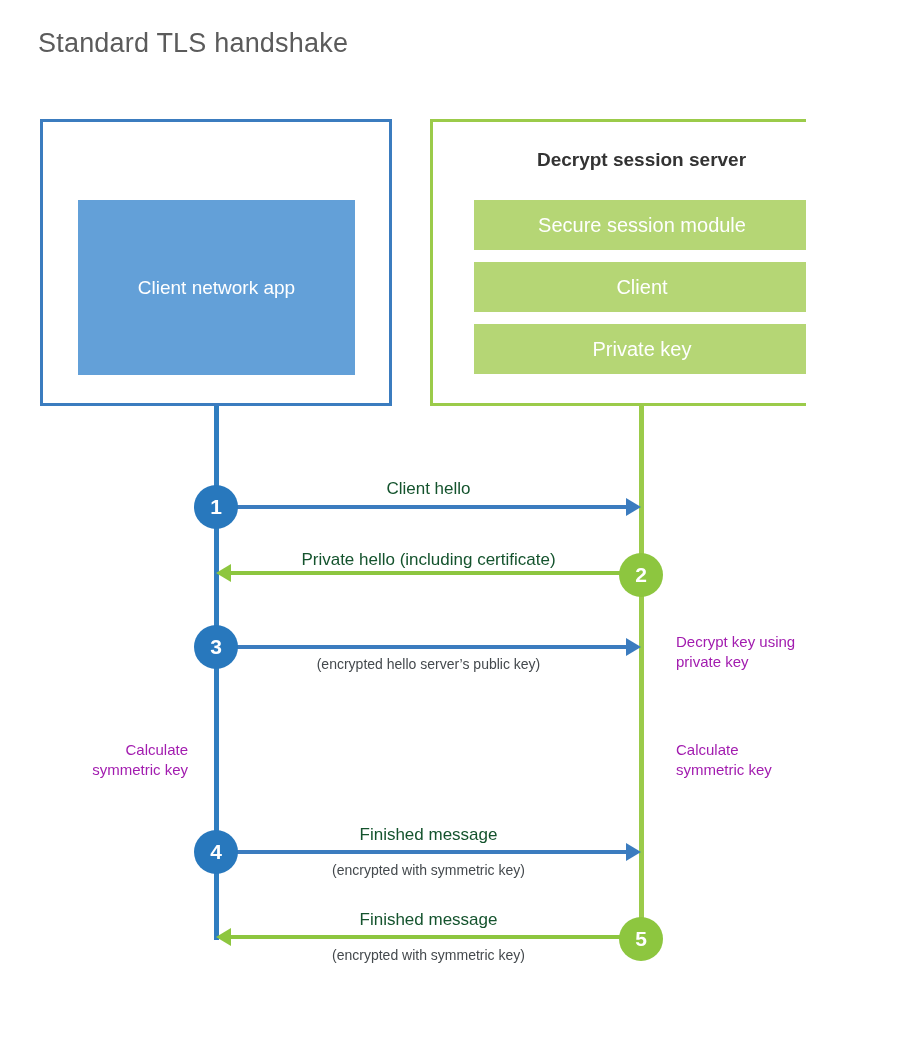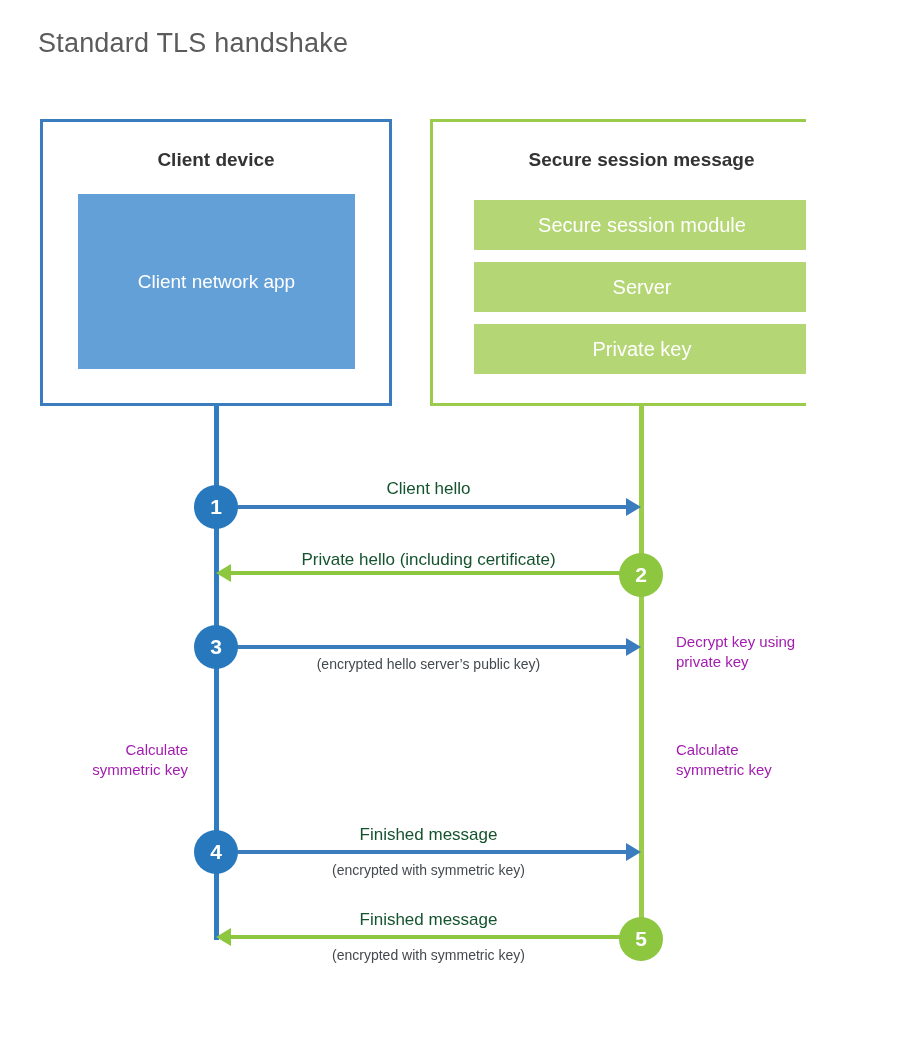--- a/index.html
+++ b/index.html
@@ -61,21 +61,21 @@
     font-size: 19px;
     font-weight: bold;
     color: #333333;
     white-space: nowrap;
   }
 
   
   .client-app {
     position: absolute;
     left: 35px;
-    top: 72px;
+    top: 78px;
     width: 277px;
     height: 175px;
     background: #63a0d8;
     color: #ffffff;
     font-size: 19px;
     font-weight: 400;
     display: flex;
     align-items: center;
     justify-content: center;
     text-align: center;
@@ -185,28 +185,27 @@
   .side-note.right { text-align: left; }
 </style>
 </head>
 <body>
 
 <div id="canvas">
 
   <div class="page-title">Standard TLS handshake</div>
 
   <div class="party-box client">
-    <div class="party-title">Client device</div>
     <div class="client-app">Client network app</div>
   </div>
 
   <div class="party-box server">
-    <div class="party-title">Secure session message</div>
+    <div class="party-title">Decrypt session server</div>
     <div class="server-block b0">Secure session module</div>
-    <div class="server-block b1">Server</div>
+    <div class="server-block b1">Client</div>
     <div class="server-block b2">Private key</div>
   </div>
 
   <div class="lifeline client"></div>
   <div class="lifeline server"></div>
 
   <div class="msg-line blue" style="left:216px; top:505px; width:410px;"></div>
   <div class="arrow-head right-blue" style="left:626px; top:498px;"></div>
   <div class="msg-label" style="left:216px; top:479px; width:425px;">Client hello</div>
   <div class="step-circle blue" style="left:194px; top:485px;">1</div>

